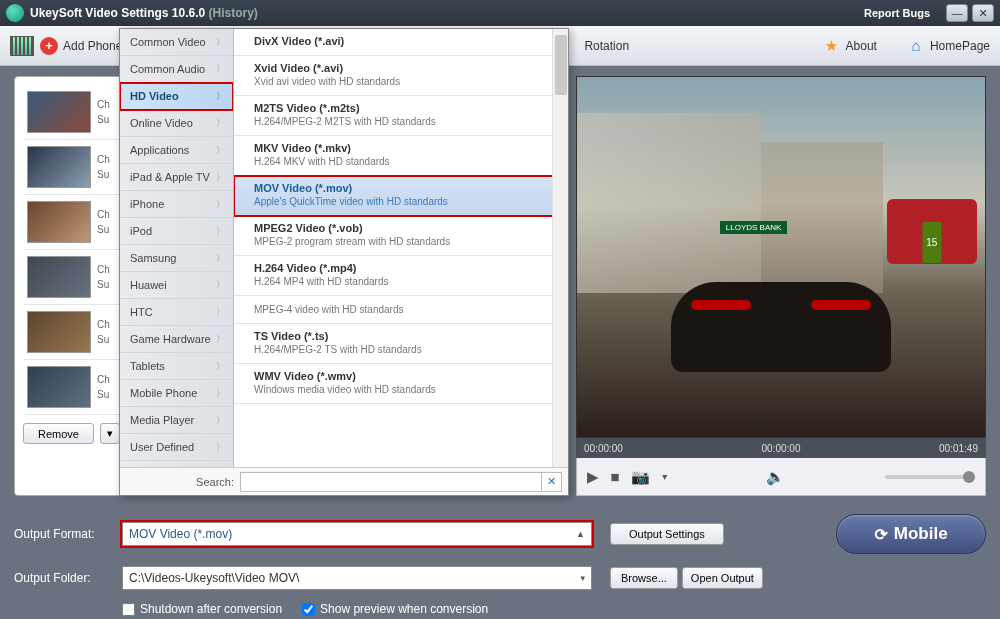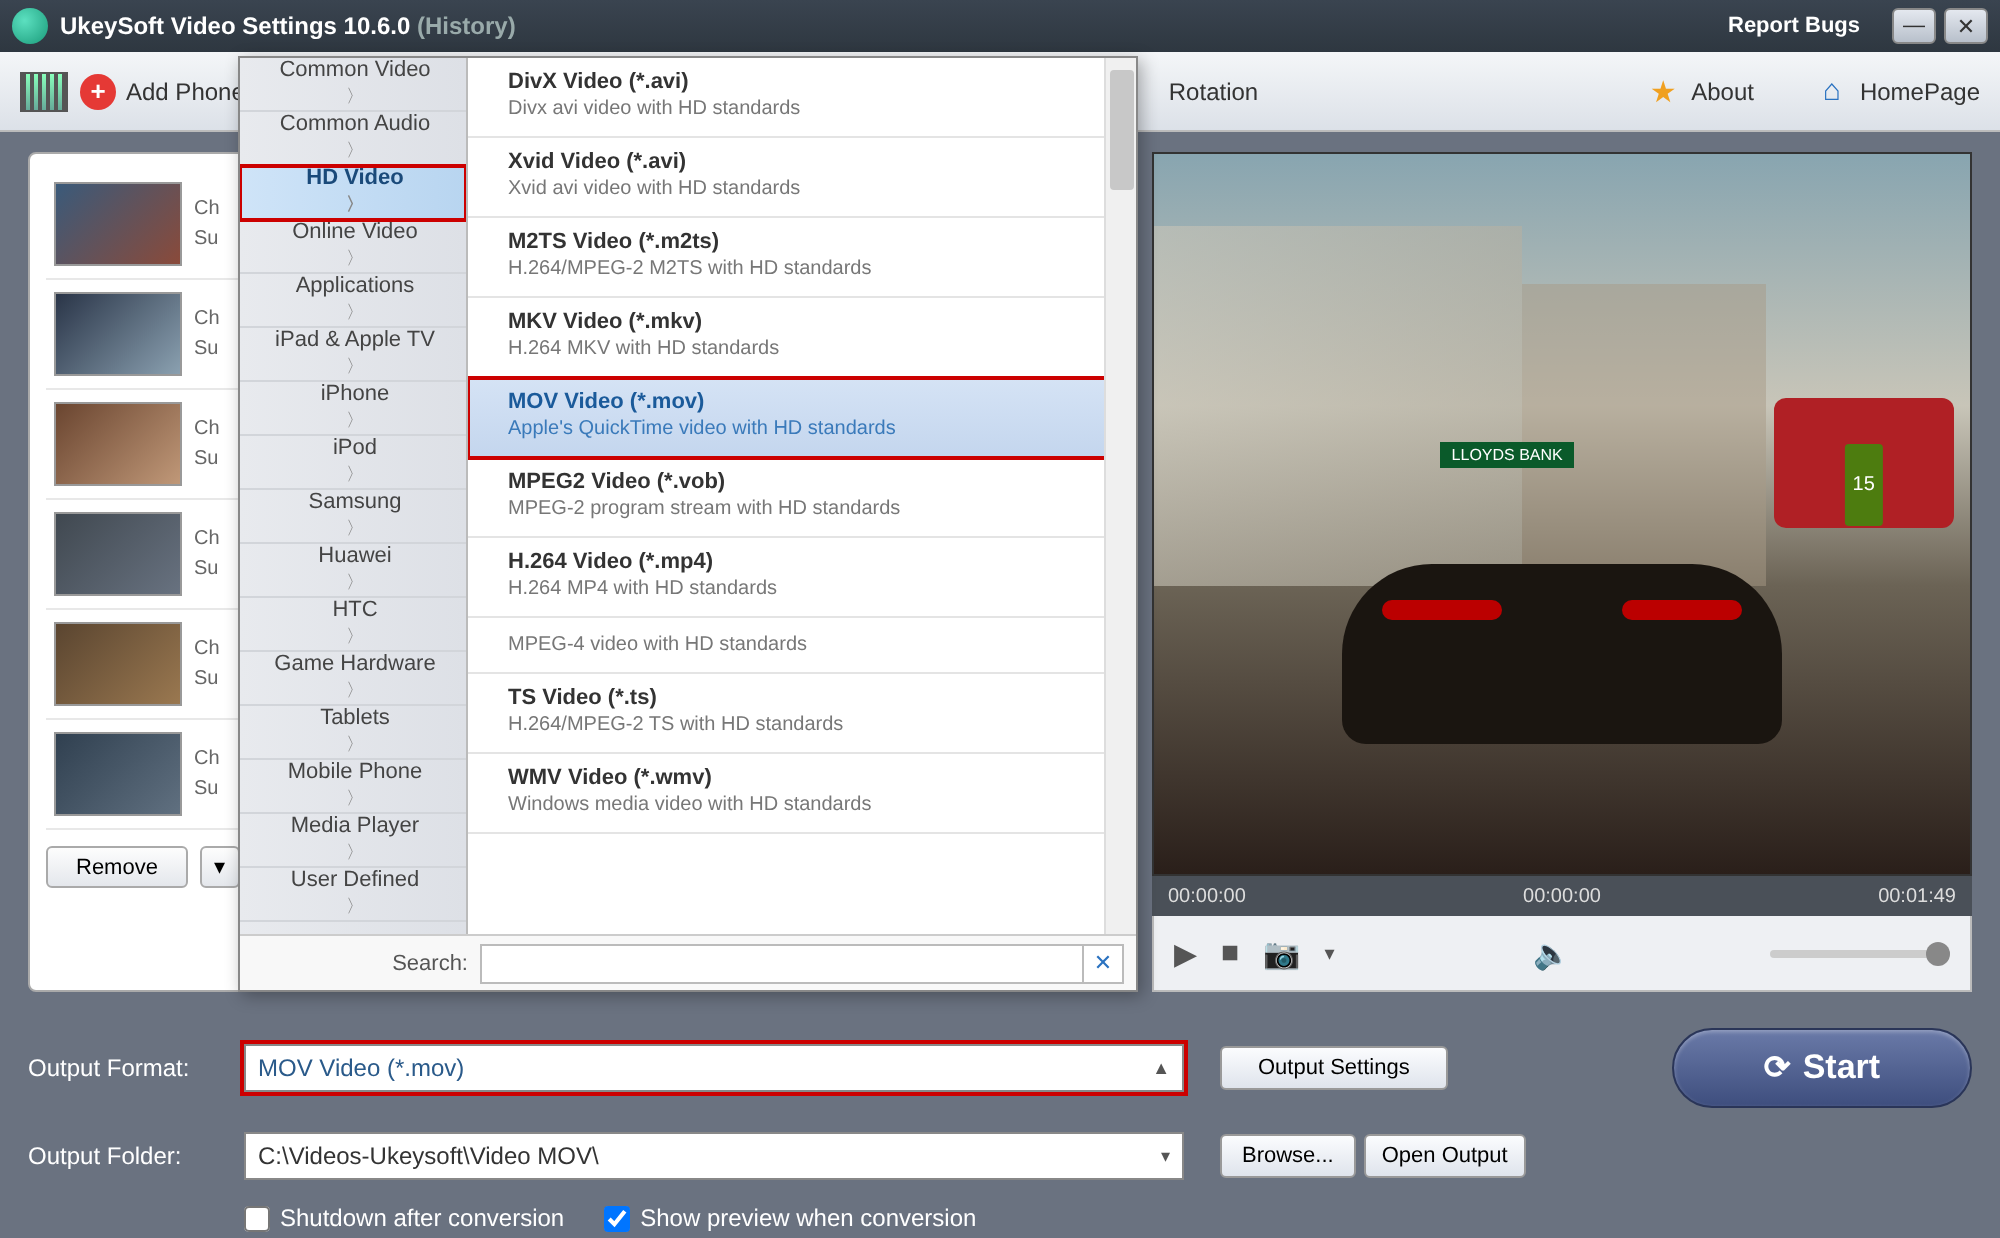--- a/index.html
+++ b/index.html
@@ -65,21 +65,21 @@
   .btn-start .sync{font-size:16px;}
 
   .check-row{display:flex;align-items:center;gap:20px;margin-top:8px;padding-left:108px;}
   .chk{display:flex;align-items:center;font-size:12px;color:#fff;gap:5px;}
   .chk input{width:13px;height:13px;}
 
   
   .popup { position:absolute; top:28px; left:119px; width:450px; background:#f4f4f4; border:1px solid #888; box-shadow:2px 2px 8px rgba(0,0,0,.3); z-index:50;}
   .popup-body{display:flex;height:438px;}
   .cat-col{width:114px;background:linear-gradient(90deg,#e8eaee,#dde0e6);border-right:1px solid #bbb;overflow:hidden;}
-  .cat-item{height:27px;display:flex;align-items:center;justify-content:space-between;padding:0 8px 0 10px;font-size:11px;color:#444;border-bottom:1px solid #d2d5da;cursor:pointer;flex-direction:column;}
+  .cat-item{height:27px;display:flex;align-items:center;justify-content:space-between;padding:0 8px 0 10px;font-size:11px;color:#444;border-bottom:1px solid #d2d5da;cursor:pointer;}
   .cat-item.sel{background:linear-gradient(90deg,#cfe4f8,#b8d5f0);outline:2px solid #c00;outline-offset:-1px;color:#1a4a7a;font-weight:bold;}
   .cat-item .chev{font-size:9px;color:#888;}
   .fmt-col{flex:1;background:#fff;overflow-y:auto;position:relative;}
   .fmt-item{padding:6px 10px 8px 20px;border-bottom:1px solid #e4e4e4;cursor:pointer;}
   .fmt-item .ttl{font-size:11px;font-weight:bold;color:#333;}
   .fmt-item .sub{font-size:10px;color:#777;margin-top:2px;}
   .fmt-item.sel{background:linear-gradient(#d5e3f5,#c4d6ee);outline:2px solid #c00;outline-offset:-1px;}
   .fmt-item.sel .ttl{color:#1a5a9a;}
   .fmt-item.sel .sub{color:#3a7aba;}
   .fmt-scroll{position:absolute;right:0;top:0;bottom:0;width:16px;background:#f0f0f0;border-left:1px solid #ddd;}
@@ -191,21 +191,21 @@
   <div class="bottom-rows">
     <div class="form-row">
       <div class="form-label">Output Format:</div>
       <div class="combo hl">
         <span>MOV Video (*.mov)</span>
         <span class="arrow">▲</span>
       </div>
       <button class="btn-out">Output Settings</button>
       <div class="btn-start">
         <span class="sync">⟳</span>
-        <span>Start</span>
+        <span>Mobile</span>
       </div>
     </div>
     <div class="form-row">
       <div class="form-label">Output Folder:</div>
       <div class="combo">
         <span style="color:#333">C:\Videos-Ukeysoft\Video MOV\</span>
         <span class="arrow">▾</span>
       </div>
       <button class="btn-out" style="margin-left:18px;padding:4px 10px">Browse...</button>
       <button class="btn-out" style="margin-left:4px;padding:4px 8px">Open Output</button>
@@ -289,21 +289,20 @@
         <div class="cat-item">
           <span>User Defined</span>
           <span class="chev">〉</span>
         </div>
         <div class="cat-item"></div>
       </div>
     <div class="fmt-col">
       <div id="fmt-list">
           <div class="fmt-item">
             <div class="ttl">DivX Video (*.avi)</div>
-            <div class="sub">Divx avi video with HD standards</div>
           </div>
           <div class="fmt-item">
             <div class="ttl">Xvid Video (*.avi)</div>
             <div class="sub">Xvid avi video with HD standards</div>
           </div>
           <div class="fmt-item">
             <div class="ttl">M2TS Video (*.m2ts)</div>
             <div class="sub">H.264/MPEG-2 M2TS with HD standards</div>
           </div>
           <div class="fmt-item">

